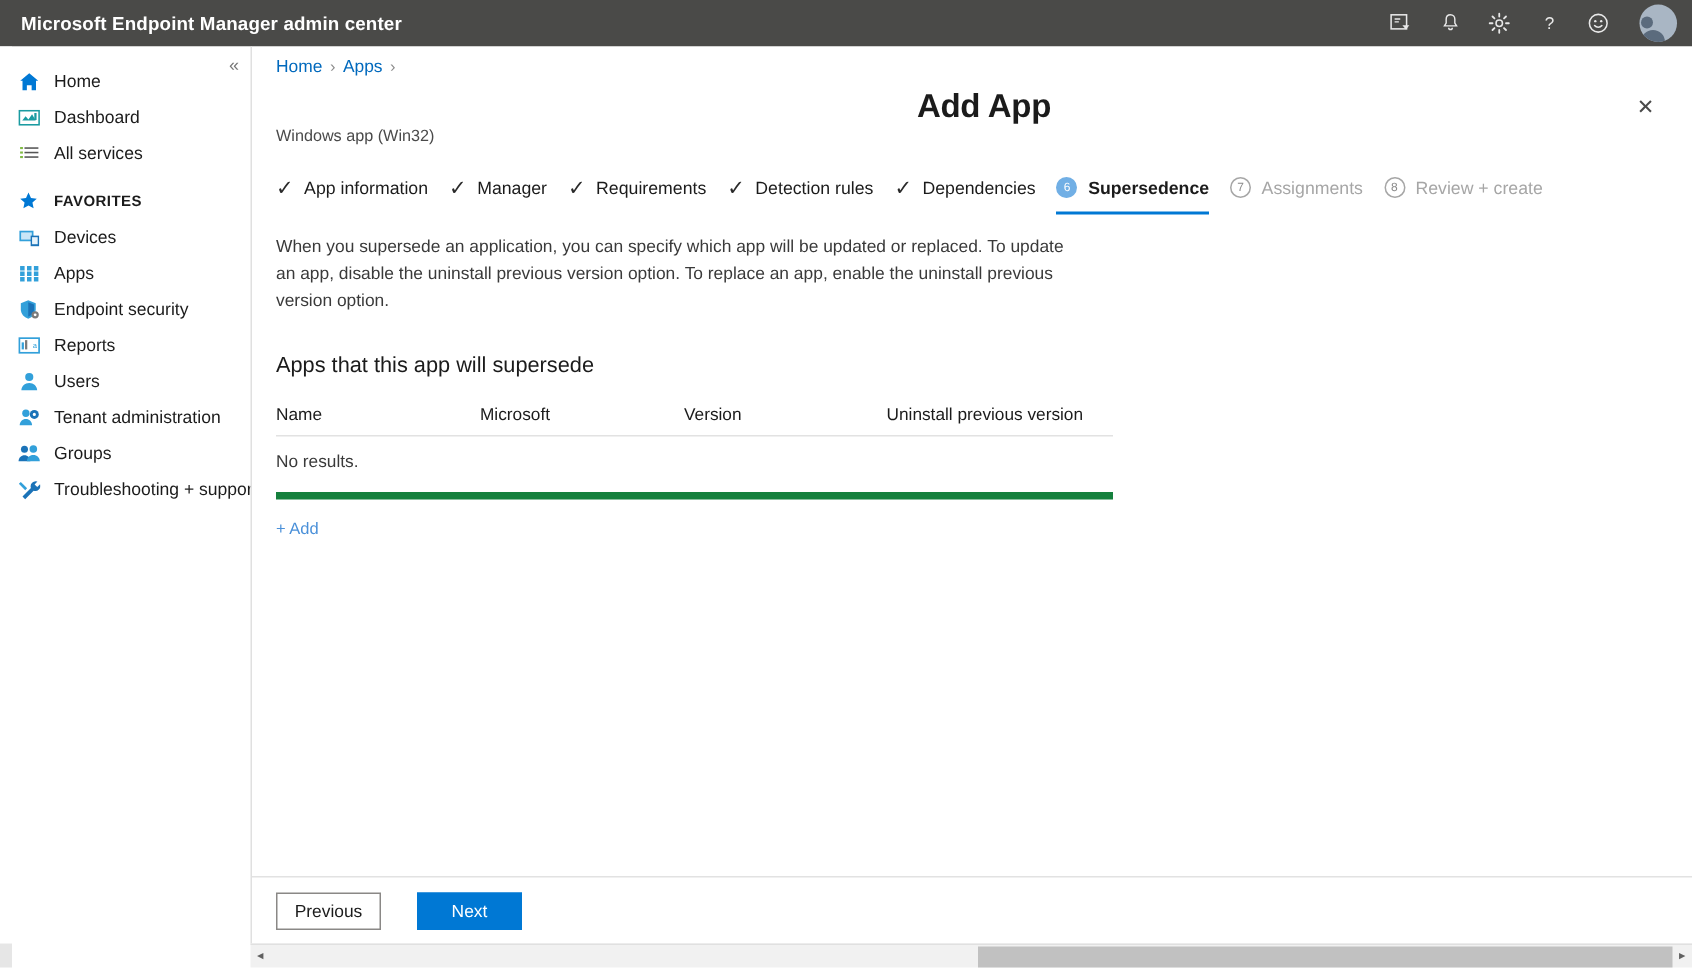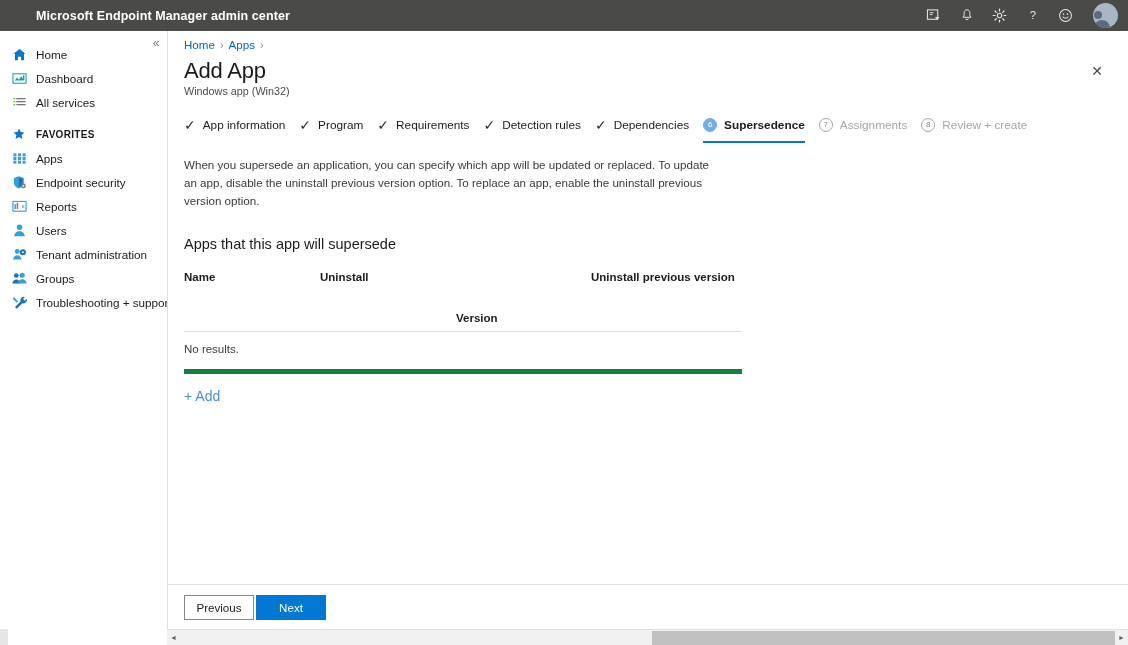--- a/index.html
+++ b/index.html
@@ -7,21 +7,21 @@
     width: 1128px; height: 645px;
     font-family: "Liberation Sans", sans-serif;
     background: #ffffff;
     overflow: hidden;
   }
 
   
   .topbar {
     position: absolute; top: 0; left: 0; width: 1128px; height: 31px;
     background: #4a4a48;
-    display: flex; align-items: center; padding-left: 22px;
+    display: flex; align-items: center;
   }
   .topbar-title {
     color: #ffffff; font-size: 12.5px; font-weight: 600;
     margin-left: 14px; letter-spacing: .1px; white-space: nowrap;
   }
   .topbar-spacer { flex: 1; }
   .topbar-icons { display: flex; align-items: center; gap: 14px; margin-right: 18px; }
   .tb-icon {
     width: 19px; height: 19px; display: flex; align-items: center; justify-content: center;
     color: #e8e8e8;
@@ -64,21 +64,21 @@
     position: absolute; top: 3px; left: -21px; width: 18px; height: 18px;
     color: #767676; font-size: 12px; display: flex; align-items: center; justify-content: center;
     cursor: pointer;
   }
 
   .breadcrumb { padding: 7px 0 0 16px; font-size: 11.6px; display: flex; align-items: center; gap: 5px; }
   .bc-link { color: #0069bd; cursor: pointer; }
   .bc-sep { color: #8c8c8c; font-size: 11px; }
 
   .page-title {
-    margin: 7px 0 0 16px; font-size: 22px; font-weight: 400; color: #1b1b1b; letter-spacing: -.2px;
+    margin: 7px 0 0 16px; font-size: 22px; font-weight: 700; color: #1b1b1b; letter-spacing: -.2px; text-align: center;
   }
   .page-sub { margin: 1px 0 0 16px; font-size: 10.8px; color: #4a4a4a; }
 
   .close-x {
     position: absolute; top: 29px; right: 20px; width: 22px; height: 22px;
     display: flex; align-items: center; justify-content: center;
     color: #4a4a4a; font-size: 14px; cursor: pointer;
   }
 
   
@@ -113,38 +113,38 @@
   }
   .section-head {
     margin: 26px 0 0 16px; font-size: 14.5px; color: #1b1b1b; font-weight: 400;
   }
 
   
   .tbl { margin: 19px 0 0 16px; width: 558px; }
   .tbl-header {
     display: flex; border-bottom: 1px solid #e2e2e2; padding-bottom: 7px;
   }
-  .th { font-size: 11.5px; color: #1b1b1b; font-weight: 700; }
+  .th { font-size: 11.5px; color: #1b1b1b; font-weight: 400; }
   .col-name { width: 136px; }
   .col-pub { width: 136px; }
-  .col-ver { width: 135px; margin-top: 41px; }
+  .col-ver { width: 135px; }
   .col-uninst { width: 151px; }
   .tbl-empty {
     padding: 11px 0 14px 0; border-bottom: 5px solid #15803d;
     font-size: 11.5px; color: #3a3a3a;
   }
   .add-link {
-    margin: 14px 0 0 16px; font-size: 14px; color: #4a90d9; cursor: pointer; display: inline-block;
+    margin: 14px 0 0 16px; font-size: 11px; color: #4a90d9; cursor: pointer; display: inline-block;
   }
 
   
   .footer {
     position: absolute; bottom: 0; left: 0; width: 961px; height: 45px;
     border-top: 1px solid #e2e2e2; background: #ffffff;
-    display: flex; align-items: center; padding-left: 16px; gap: 2px;
+    display: flex; align-items: center; padding-left: 16px; gap: 24px;
   }
   .btn {
     height: 25px; min-width: 70px; font-size: 11.6px; cursor: pointer;
     font-family: "Liberation Sans", sans-serif;
     display: flex; align-items: center; justify-content: center;
   }
   .btn-secondary { background: #ffffff; border: 1px solid #8a8886; color: #1b1b1b; }
   .btn-primary { background: #0078d4; border: 1px solid #0078d4; color: #ffffff; }
 
   
@@ -250,20 +250,31 @@
 
     <div class="nav-item nav-fav">
       <span class="nav-ico">
         <svg width="14" height="14" viewBox="0 0 16 16">
             <path d="M8 1.6l1.9 4.1 4.4.5-3.3 3 .9 4.4L8 11.4l-3.9 2.2.9-4.4-3.3-3 4.4-.5z" fill="#0078d4"></path>
           </svg>
       </span>
       <span class="nav-label">FAVORITES</span>
     </div>
 
+    <div class="nav-item">
+      <span class="nav-ico">
+        <svg width="15" height="15" viewBox="0 0 16 16">
+            <rect x="1" y="3" width="10" height="7.5" fill="#32a0da"></rect>
+            <rect x="2.2" y="4.2" width="7.6" height="5.1" fill="#c9e6f7"></rect>
+            <rect x="9" y="6.5" width="6" height="7.5" fill="#1b73b8"></rect>
+            <rect x="10" y="7.6" width="4" height="5" fill="#e6f3fb"></rect>
+          </svg>
+      </span>
+      <span class="nav-label">Devices</span>
+    </div>
 
     <div class="nav-item">
       <span class="nav-ico">
         <svg width="15" height="15" viewBox="0 0 16 16">
             <g fill="#32a0da">
               <rect x="1.5" y="2.5" width="3.2" height="3.2"></rect>
               <rect x="6.4" y="2.5" width="3.2" height="3.2"></rect>
               <rect x="11.3" y="2.5" width="3.2" height="3.2"></rect>
               <rect x="1.5" y="6.4" width="3.2" height="3.2"></rect>
               <rect x="6.4" y="6.4" width="3.2" height="3.2"></rect>
@@ -367,21 +378,21 @@
   
   <div class="wizard">
 
     <div class="wz-step first">
       <span class="wz-check">✓</span>
       <span class="wz-label">App information</span>
     </div>
 
     <div class="wz-step">
       <span class="wz-check">✓</span>
-      <span class="wz-label">Program</span>
+      <span class="wz-label">Manager</span>
     </div>
 
     <div class="wz-step">
       <span class="wz-check">✓</span>
       <span class="wz-label">Requirements</span>
     </div>
 
     <div class="wz-step">
       <span class="wz-check">✓</span>
       <span class="wz-label">Detection rules</span>
@@ -410,21 +421,21 @@
 
   </div>
 
   <div class="desc">When you supersede an application, you can specify which app will be updated or replaced. To update an app, disable the uninstall previous version option. To replace an app, enable the uninstall previous version option.</div>
 
   <div class="section-head">Apps that this app will supersede</div>
 
   <div class="tbl">
     <div class="tbl-header">
       <div class="th col-name">Name</div>
-      <div class="th col-pub">Uninstall</div>
+      <div class="th col-pub">Microsoft</div>
       <div class="th col-ver">Version</div>
       <div class="th col-uninst">Uninstall previous version</div>
     </div>
     <div class="tbl-empty">No results.</div>
   </div>
 
   <div class="add-link">+ Add</div>
 
   
   <div class="footer">

